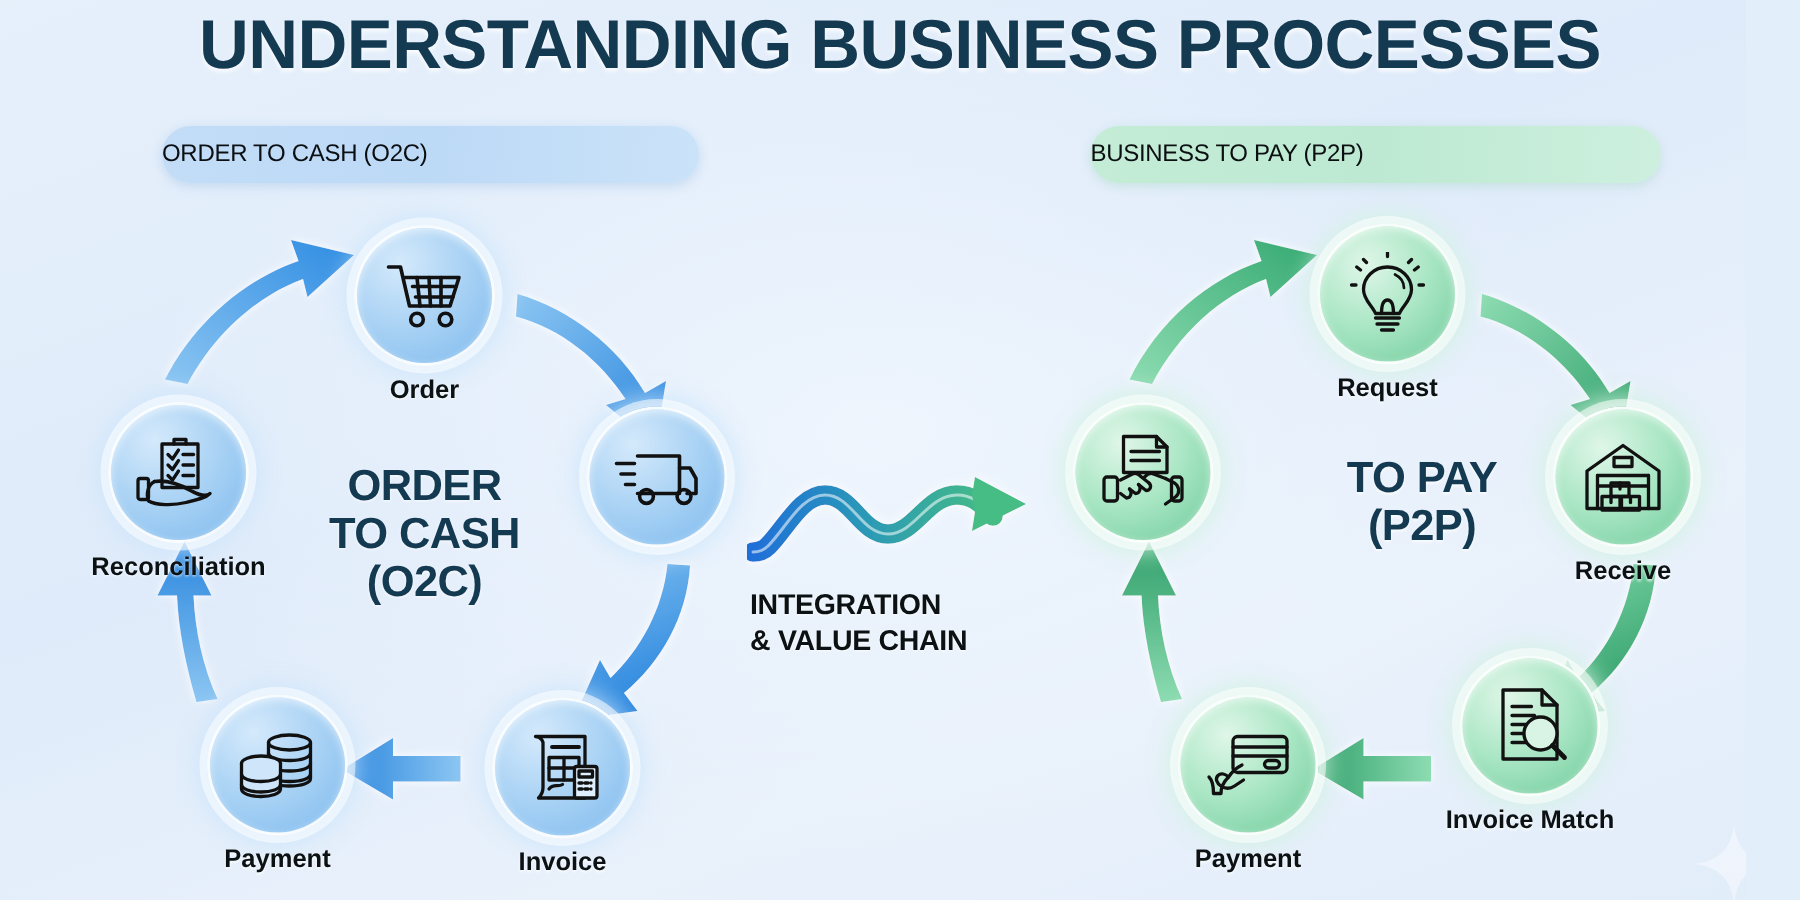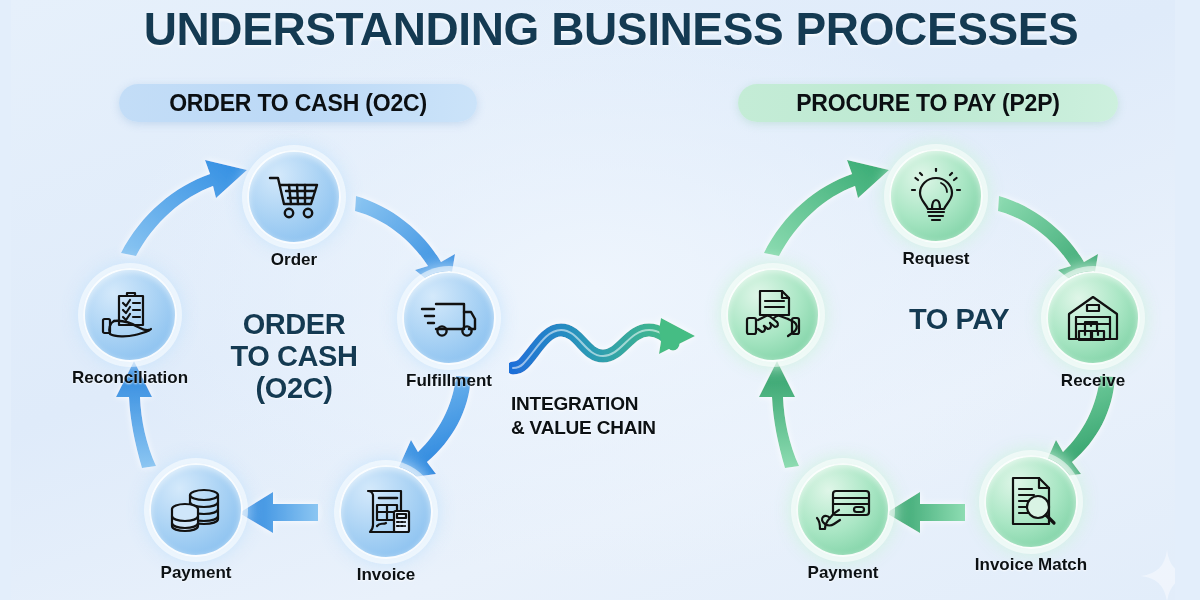--- a/index.html
+++ b/index.html
@@ -7,35 +7,34 @@
   body{
     width:1200px;height:600px;overflow:hidden;
     font-family:"Liberation Sans",sans-serif;
     background:#e3eefb;
   }
   #stage{
     position:relative;width:1164px;height:600px;overflow:hidden;
     background:
       radial-gradient(ellipse 700px 420px at 50% 48%, #eef5fd 0%, rgba(238,245,253,0) 70%),
       linear-gradient(160deg,#e6f0fb 0%,#dfebfa 42%,#e9f1fb 72%,#e2edfa 100%);
-    margin-left: 11px;
   }
   
   #title{
     position:absolute;left:0;top:2px;width:1200px;text-align:center;
     font-size:46px;font-weight:bold;letter-spacing:-0.4px;
     color:#143a52;
     text-shadow:0 2px 3px rgba(255,255,255,.85);
     white-space:nowrap;
   }
   
   .pill{
     position:absolute;height:38px;line-height:38px;border-radius:19px;
-    font-size:23px;font-weight:bold;letter-spacing:-0.2px;
-    color:#0b0f12;text-align:center;white-space:nowrap;
+    font-size:16px;font-weight:normal;letter-spacing:-0.2px;
+    color:#0b0f12;text-align:left;white-space:nowrap;
   }
   #pill-o2c{left:108px;top:84px;width:358px;
     background:linear-gradient(95deg,#c3ddf7 0%,#bcd9f6 50%,#cbe3f9 100%);
     box-shadow:0 2px 8px rgba(120,165,215,.30);}
   #pill-p2p{left:727px;top:84px;width:380px;
     background:linear-gradient(95deg,#c4ecd6 0%,#bde9d2 50%,#cdf0de 100%);
     box-shadow:0 2px 8px rgba(130,200,165,.30);}
 
   
   .cycle-center{
@@ -81,21 +80,21 @@
   .arrows{position:absolute;left:0;top:0;}
 </style>
 </head>
 <body>
 
 <div id="stage">
 
   <div id="title">UNDERSTANDING BUSINESS PROCESSES</div>
 
   <div class="pill" id="pill-o2c">ORDER TO CASH (O2C)</div>
-  <div class="pill" id="pill-p2p">PROCURE TO PAY (P2P)</div>
+  <div class="pill" id="pill-p2p">BUSINESS TO PAY (P2P)</div>
 
   <svg class="arrows" width="1200" height="600" viewBox="0 0 1200 600">
     <defs>
       <linearGradient id="gb1" x1="0" y1="1" x2="1" y2="0">
         <stop offset="0" stop-color="#8cc6f2"></stop>
           <stop offset="1" stop-color="#2e8ce2"></stop>
       </linearGradient>
       <linearGradient id="gb2" x1="0" y1="0" x2="1" y2="1">
         <stop offset="0" stop-color="#8cc6f2"></stop>
           <stop offset="1" stop-color="#2a86de"></stop>
@@ -197,20 +196,21 @@
     <div>&amp; VALUE CHAIN</div>
   </div>
 
   <div class="cycle-center" id="center-o2c">
     <div>ORDER</div>
     <div>TO CASH</div>
     <div>(O2C)</div>
   </div>
   <div class="cycle-center" id="center-p2p">
     <div>TO PAY</div>
+    <div>(P2P)</div>
   </div>
 
   <div class="node blue" style="left:236px;top:150px;">
     <div class="disc">
       <svg width="56" height="52" viewBox="0 0 56 52">
         <g fill="none" stroke="#111" stroke-width="2.4" stroke-linecap="round" stroke-linejoin="round">
           <path d="M4,7 L12,7 L18,33 L45,33 L51,14 L15,14"></path>
           <path d="M20,20 L49,20 M22,27 L47,27"></path>
           <path d="M23,14 L25,33 M31,14 L32,33 M39,14 L39,33"></path>
           <circle cx="23" cy="42" r="4.2"></circle>
@@ -226,21 +226,20 @@
       <svg width="58" height="44" viewBox="0 0 58 44">
         <g fill="none" stroke="#111" stroke-width="2.4" stroke-linecap="round" stroke-linejoin="round">
           <path d="M16,8 L44,8 L44,33 L16,33"></path>
           <path d="M44,16 L51,16 L55,23 L55,33 L49,33"></path>
           <path d="M2,13 L14,13 M5,20 L14,20 M8,27 L14,27"></path>
           <circle cx="22" cy="35" r="4.6"></circle>
             <circle cx="47" cy="35" r="4.6"></circle>
         </g>
       </svg>
     </div>
-    <div class="lbl">Fulfillment</div>
   </div>
 
   <div class="node blue" style="left:328px;top:465px;">
     <div class="disc">
       <svg width="52" height="54" viewBox="0 0 52 54">
         <g fill="none" stroke="#111" stroke-width="2.2" stroke-linecap="round" stroke-linejoin="round">
           <path d="M8,6 L41,6 L41,47 L10,47 C10,47 13,44 13,40 L13,10 C13,10 12,6 8,6 Z"></path>
           <path d="M19,13 L37,13" stroke-width="2.6"></path>
           <rect x="17" y="20" width="20" height="15"></rect>
           <path d="M27,20 L27,35 M17,27 L37,27"></path>
@@ -322,21 +321,21 @@
           <path d="M18,44 L34,44 M19,48 L33,48 M22,52 L30,52"></path>
           <path d="M22,41 C22,34 24,32 26,32 C28,32 30,34 30,41"></path>
           <path d="M26,3 L26,0.5 M12,7 L10,5 M40,7 L42,5 M5,22 L2,22 M47,22 L50,22 M8,12 L5.5,10 M44,12 L46.5,10"></path>
           <path d="M31,15 C35,17 37,20 37,24" stroke-width="1.8"></path>
         </g>
       </svg>
     </div>
     <div class="lbl">Request</div>
   </div>
 
-  <div class="node green" style="left:973px;top:455px;">
+  <div class="node green" style="left:973px;top:437px;">
     <div class="disc">
       <svg width="52" height="56" viewBox="0 0 52 56">
         <g fill="none" stroke="#111" stroke-width="2.2" stroke-linecap="round" stroke-linejoin="round">
           <path d="M8,4 L34,4 L44,14 L44,50 L8,50 Z"></path>
           <path d="M34,4 L34,14 L44,14"></path>
           <path d="M14,15 L27,15 M14,21 L29,21 M14,27 L24,27 M14,33 L22,33 M14,39 L24,39"></path>
           <circle cx="33" cy="33" r="11" fill="#d9f3e4"></circle>
           <path d="M41,41 L49,49" stroke-width="3.2"></path>
         </g>
       </svg>

